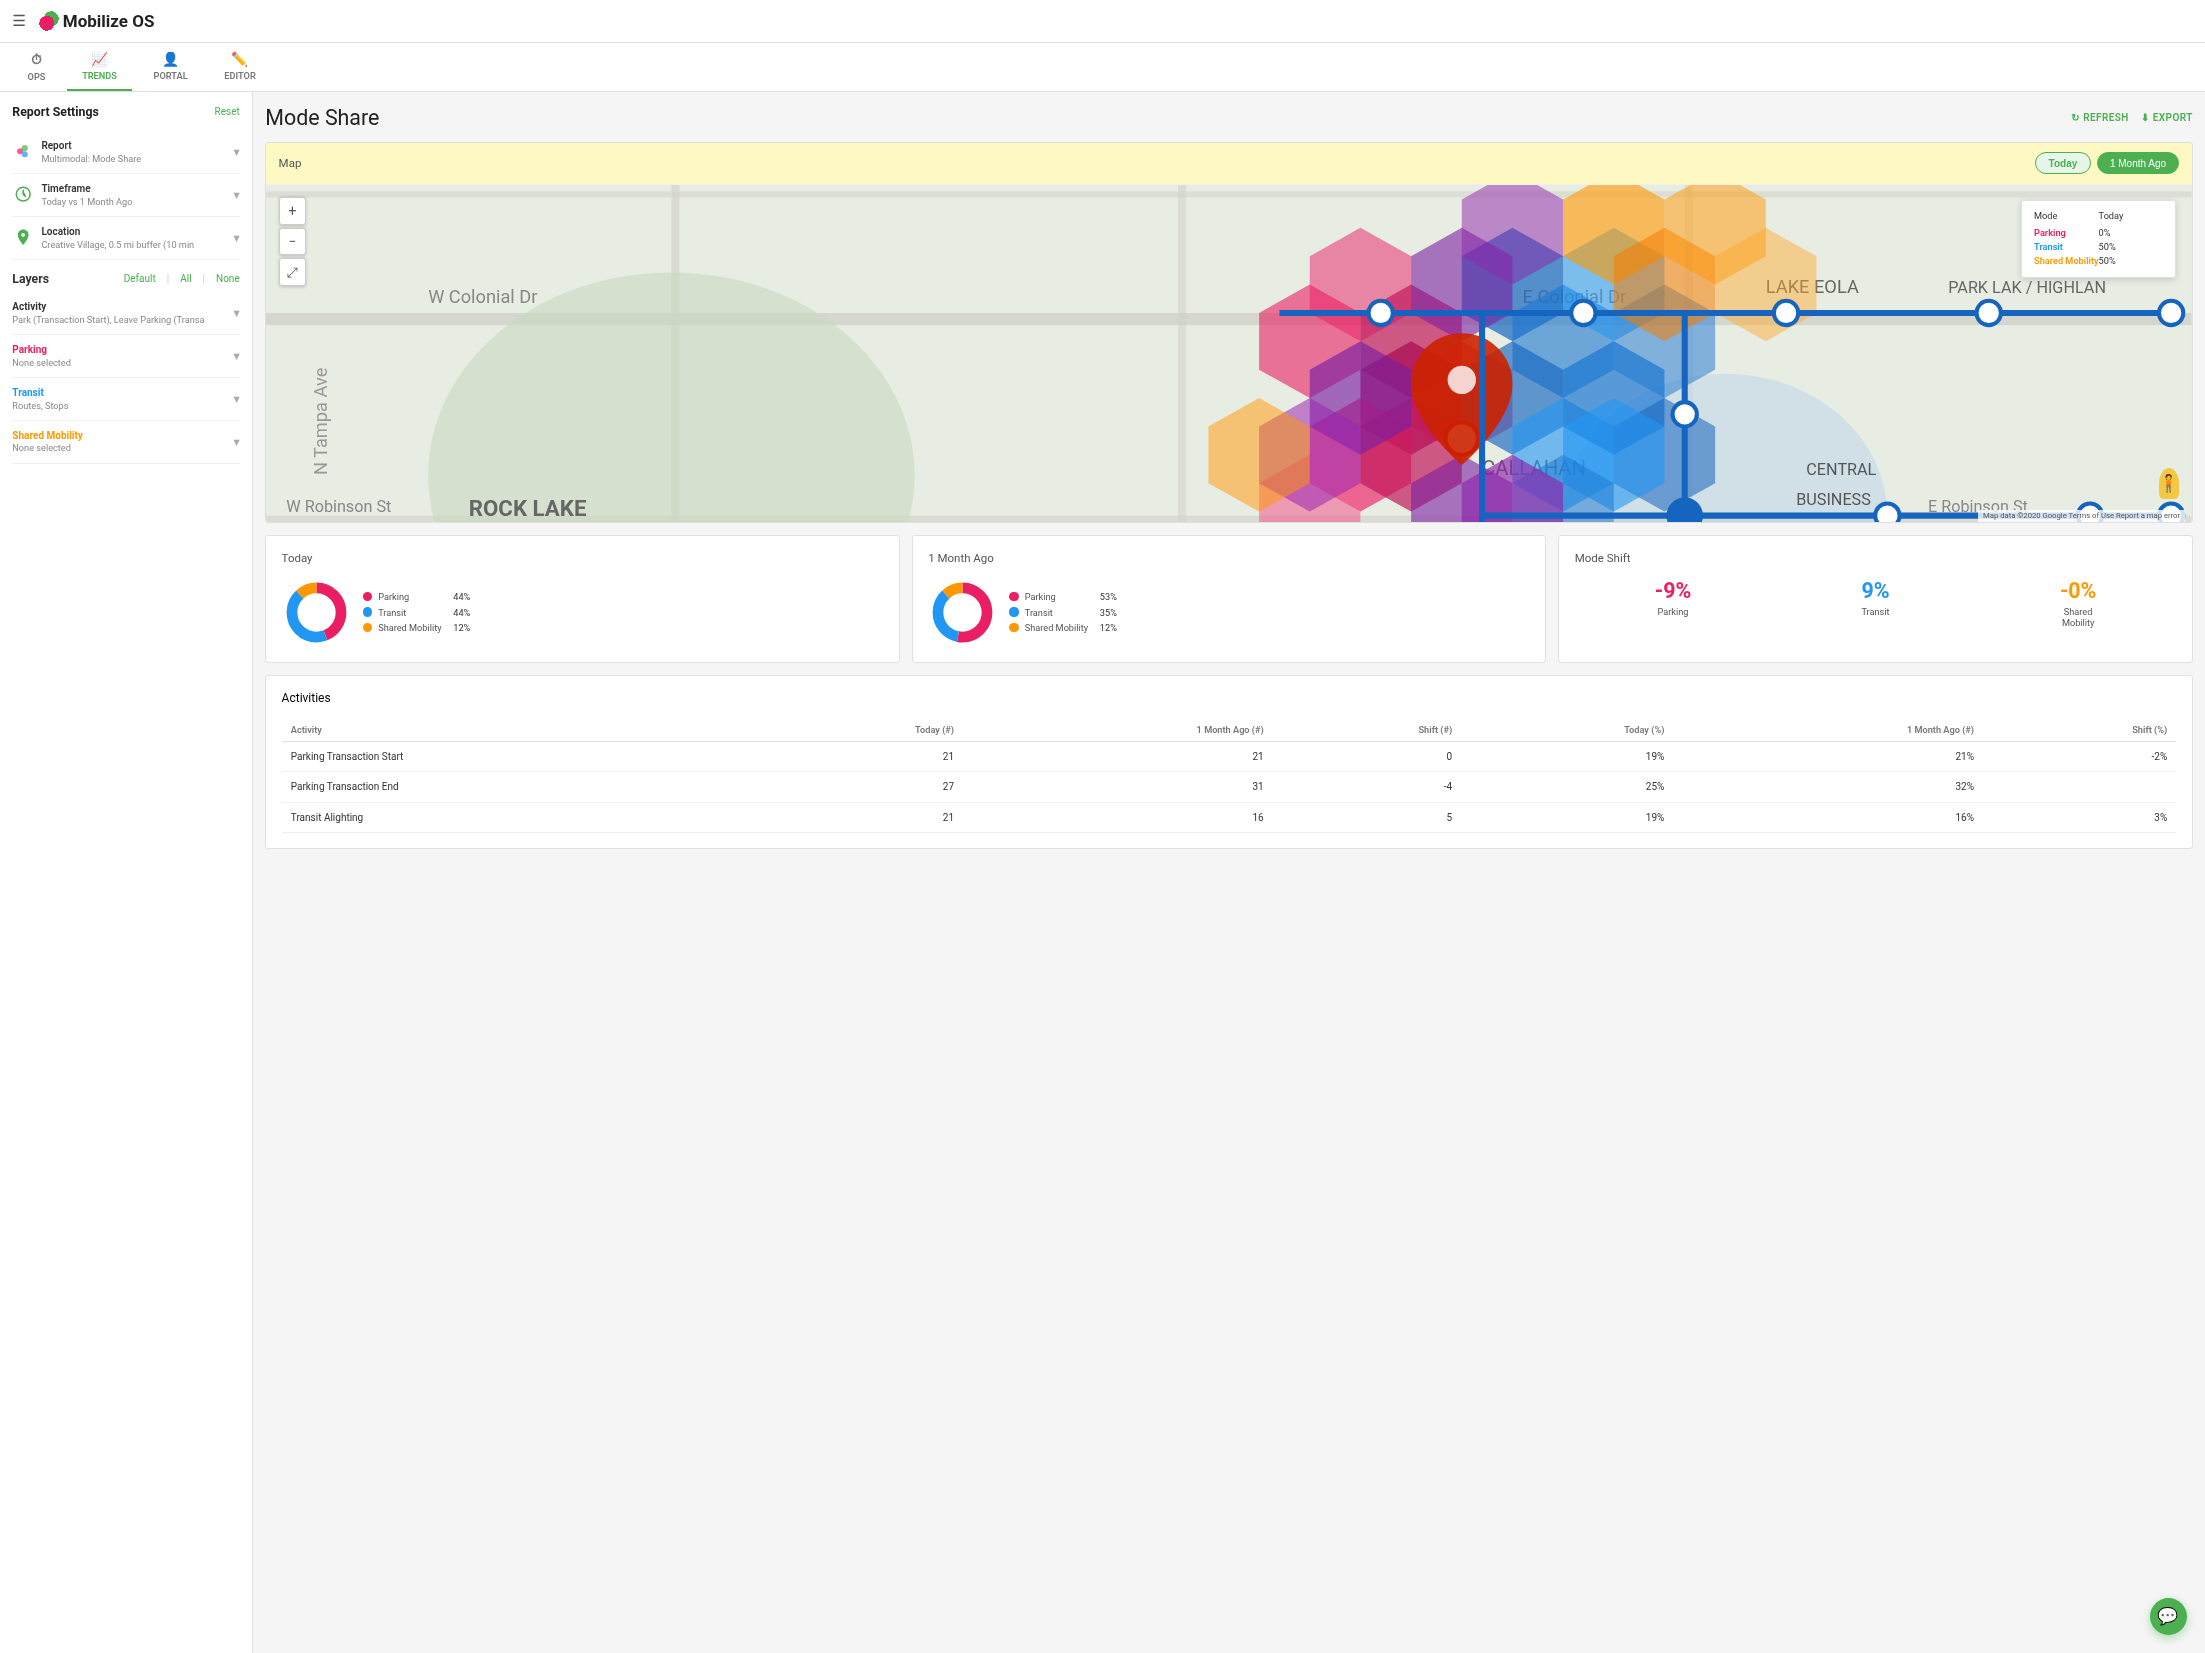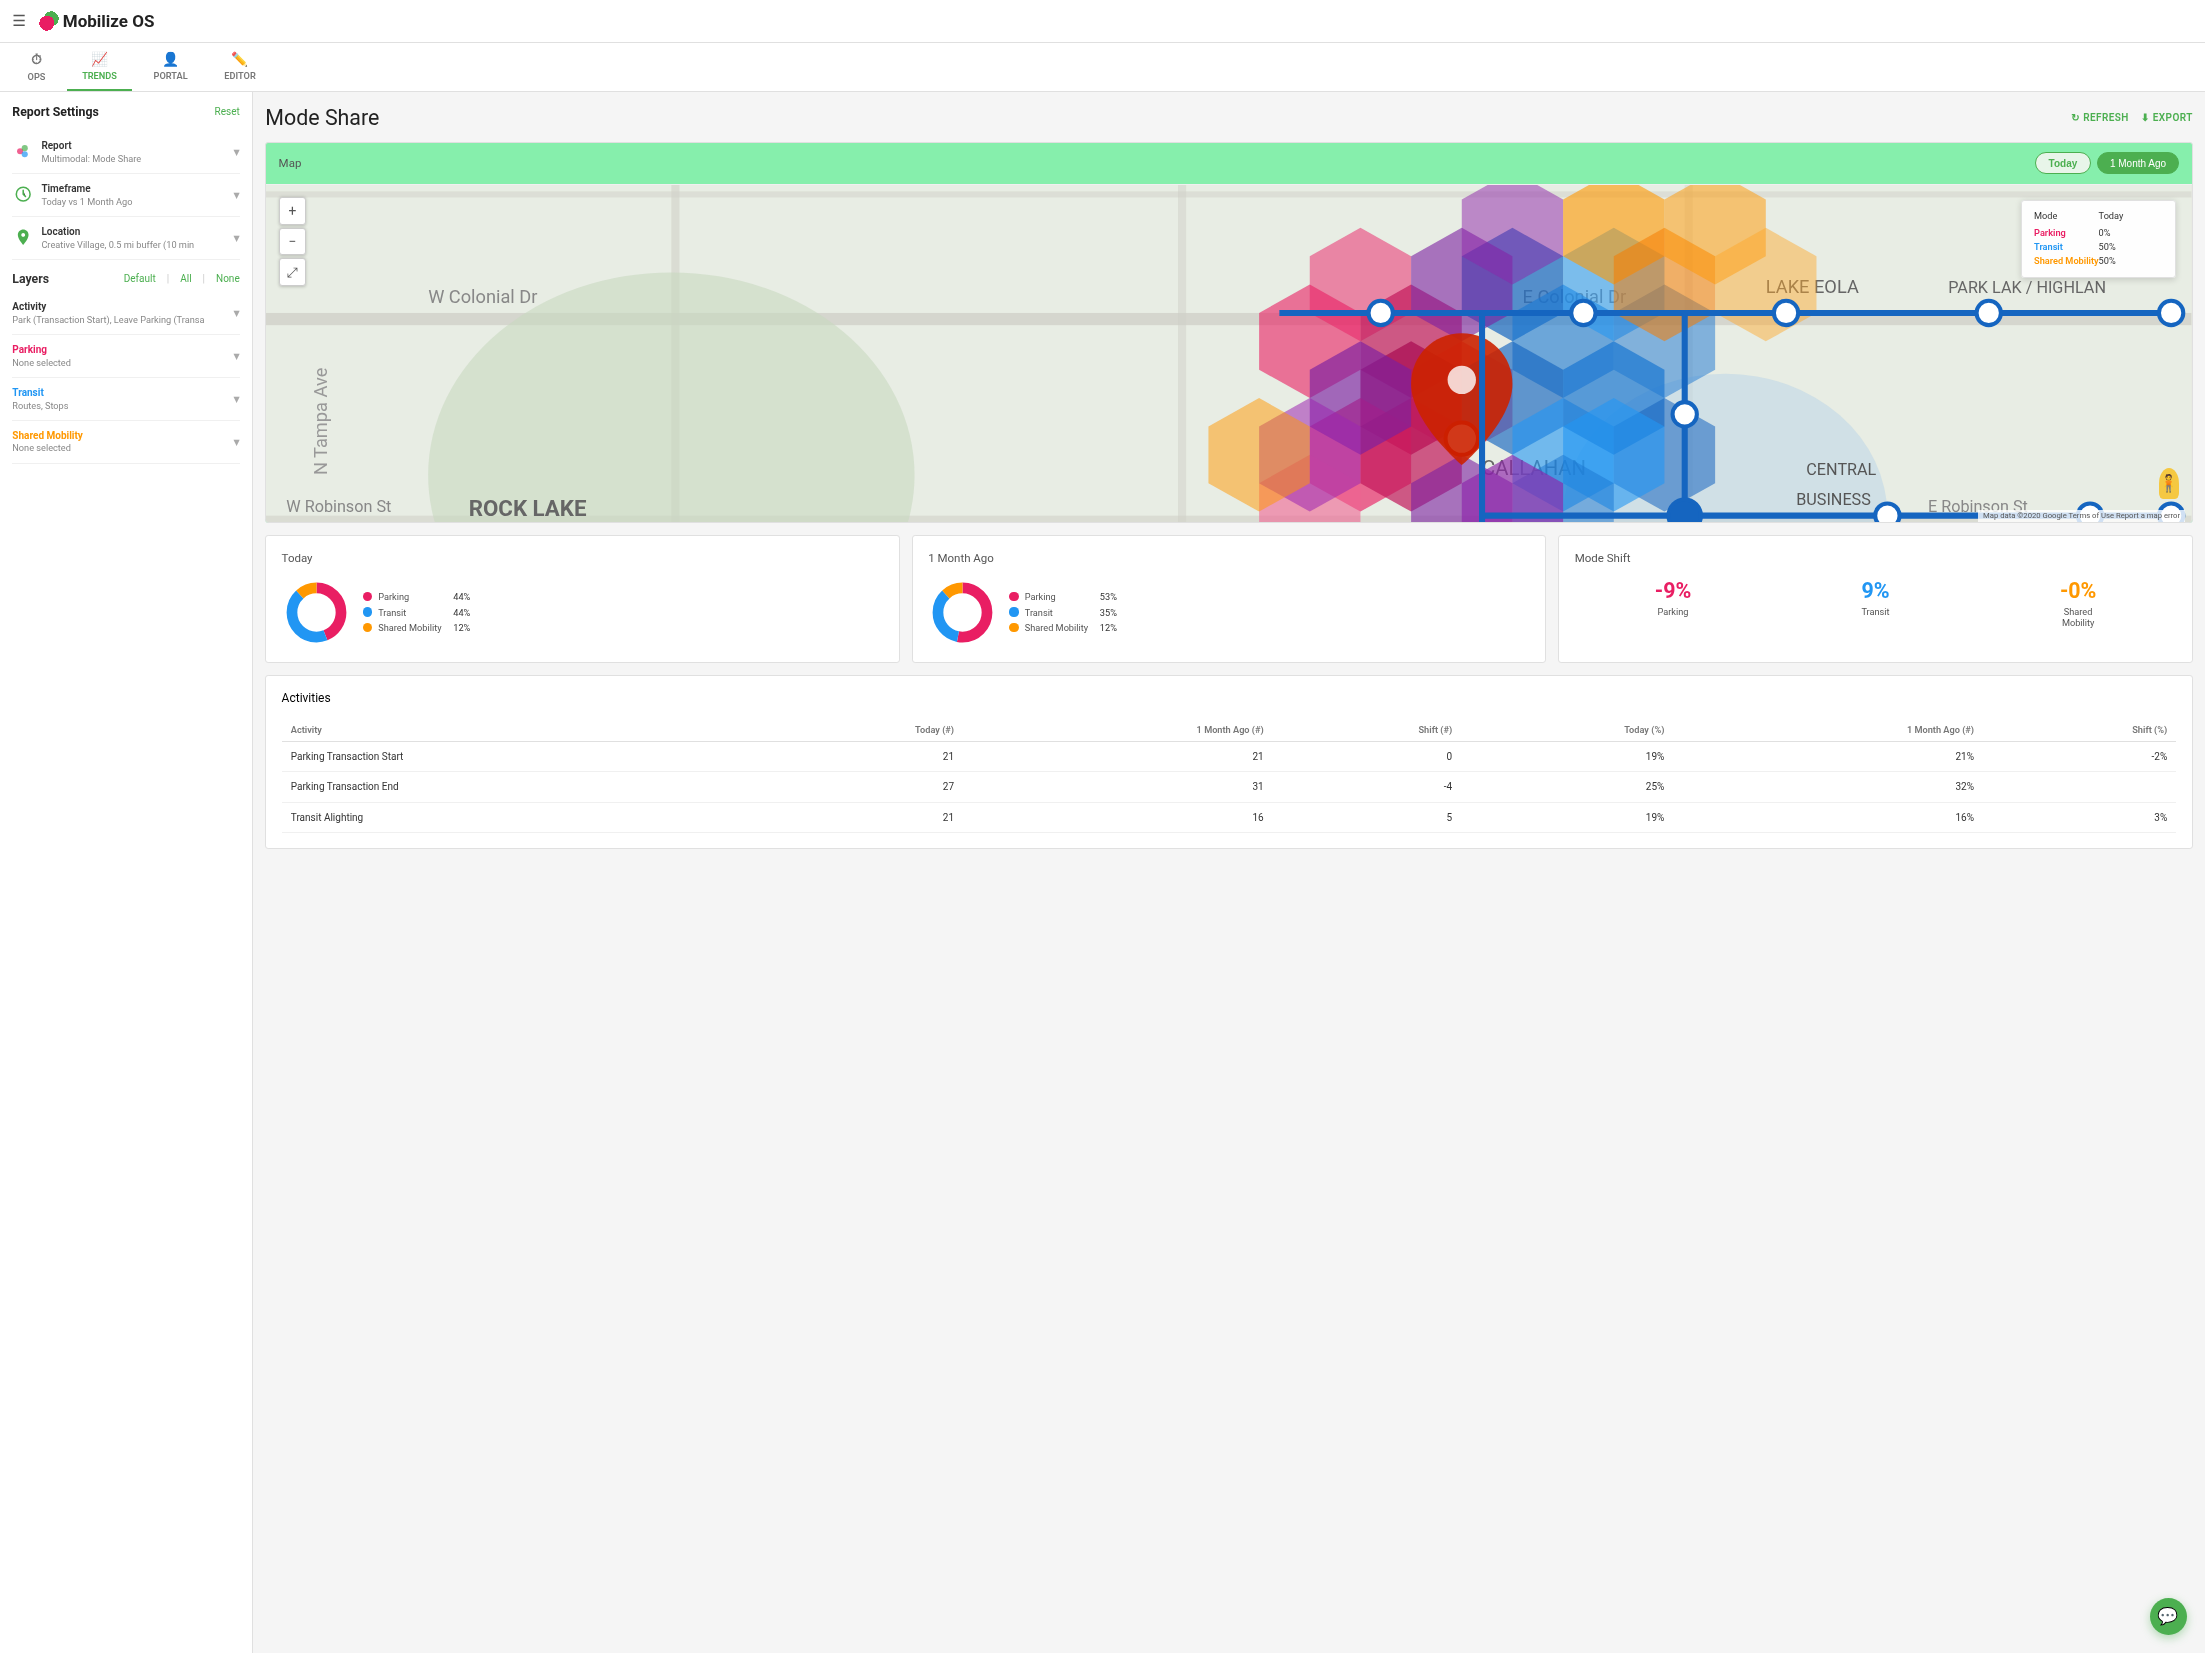--- a/index.html
+++ b/index.html
@@ -51,21 +51,21 @@
     .layer-sub { font-size: 9.2px; color: #888; margin-top: 1.5px; }
 
     
     .main { flex: 1; overflow-y: auto; padding: 12.3px; background: #f5f5f5; }
     .page-header { display: flex; justify-content: space-between; align-items: center; margin-bottom: 12.3px; }
     .page-title { font-size: 21.4px; font-weight: 400; color: #222; }
     .header-actions { display: flex; gap: 12.3px; align-items: center; }
     .action-btn { color: #4caf50; font-size: 10px; font-weight: 600; cursor: pointer; display: flex; align-items: center; gap: 3.1px; text-transform: uppercase; letter-spacing: 0.4px; }
 
     
-    .map-section { background: #86efac; border: 0.8px solid #e0e0e0; border-radius: 3.1px; margin-bottom: 12.3px; overflow: hidden; }
+    .map-section { background: #fef9c3; border: 0.8px solid #e0e0e0; border-radius: 3.1px; margin-bottom: 12.3px; overflow: hidden; }
     .map-header { display: flex; justify-content: space-between; align-items: center; padding: 9.2px 12.3px; border-bottom: 0.8px solid #f0f0f0; }
     .map-title { font-size: 11.5px; color: #555; }
     .map-toggle { display: flex; gap: 6.1px; }
     .toggle-btn { padding: 4.6px 12.3px; border-radius: 15.3px; border: 0.8px solid #e0e0e0; cursor: pointer; font-size: 10px; background: #fff; color: #555; }
     .toggle-btn.active { background: #e8f5e9; border-color: #4caf50; color: #4caf50; font-weight: 600; }
     .toggle-btn.inactive { background: #4caf50; color: #fff; border-color: #4caf50; }
 
     .map-container { position: relative; height: 337px; background: #e8e8e0; overflow: hidden; }
     
     .map-controls { position: absolute; top: 12.3px; left: 12.3px; display: flex; flex-direction: column; gap: 3.1px; }

